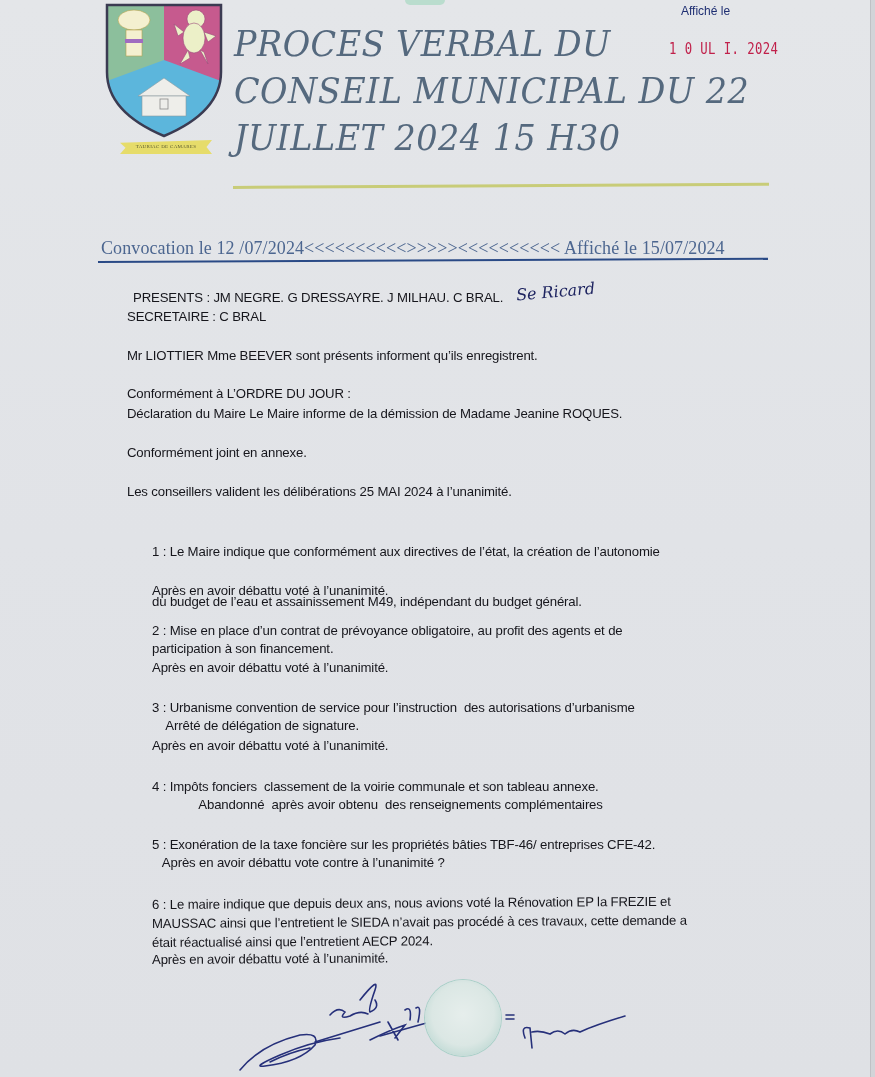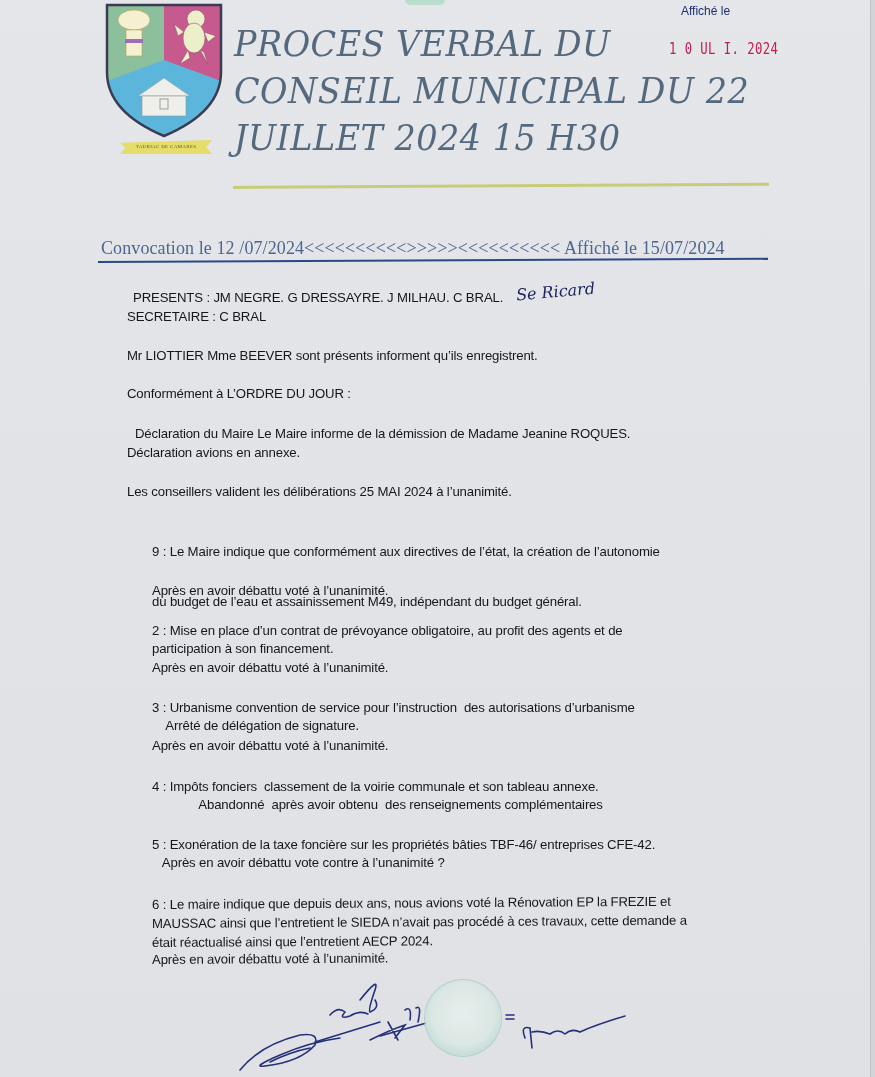--- a/index.html
+++ b/index.html
@@ -206,26 +206,26 @@
 <div class="convocation">Convocation le 12 /07/2024&lt;&lt;&lt;&lt;&lt;&lt;&lt;&lt;&lt;&lt;&gt;&gt;&gt;&gt;&gt;&lt;&lt;&lt;&lt;&lt;&lt;&lt;&lt;&lt;&lt; Affiché le 15/07/2024</div>
 <div class="convocation-rule"></div>
 
 <div class="txt" style="left:133px; top:290px;">PRESENTS : JM NEGRE. G DRESSAYRE. J MILHAU. C BRAL.</div>
 <div class="handwriting" style="left:516px; top:282px; font-size:16px; transform:rotate(-5deg);">Se   Ricard</div>
 <div class="txt" style="left:127px; top:309px;">SECRETAIRE : C BRAL</div>
 
 <div class="txt" style="left:127px; top:348px;">Mr LIOTTIER Mme BEEVER sont présents informent qu’ils enregistrent.</div>
 <div class="txt" style="left:127px; top:386px;">Conformément à L’ORDRE DU JOUR :</div>
 
-<div class="txt" style="left:127px; top:426px;margin-left:8px;">Déclaration du Maire  Le Maire informe de la démission de Madame Jeanine ROQUES.</div>
-<div class="txt" style="left:127px; top:445px;">Déclaration avions en annexe.</div>
+<div class="txt" style="left:127px; top:406px;">Déclaration du Maire  Le Maire informe de la démission de Madame Jeanine ROQUES.</div>
+<div class="txt" style="left:127px; top:445px;">Conformément joint en annexe.</div>
 
 <div class="txt" style="left:127px; top:484px;">Les conseillers valident les délibérations 25 MAI 2024 à l’unanimité.</div>
 
-<div class="txt" style="left:152px; top:544px;">9 : Le Maire indique que conformément aux directives de l’état,  la création de l’autonomie</div>
+<div class="txt" style="left:152px; top:544px;">1 : Le Maire indique que conformément aux directives de l’état,  la création de l’autonomie</div>
 <div class="txt" style="left:152px; top:594px;">du  budget de l’eau et assainissement M49, indépendant du budget général.</div>
 <div class="txt" style="left:152px; top:583px;">Après en avoir débattu voté à l’unanimité.</div>
 
 <div class="txt" style="left:152px; top:623px;">2 : Mise en place d’un contrat de prévoyance obligatoire, au profit des agents et de</div>
 <div class="txt" style="left:152px; top:641px;text-align:right;">participation à son financement.</div>
 <div class="txt" style="left:152px; top:660px;">Après en avoir débattu voté  à l’unanimité.</div>
 
 <div class="txt" style="left:152px; top:700px; white-space:pre;">3 : Urbanisme convention de service pour l’instruction  des autorisations d’urbanisme</div>
 <div class="txt" style="left:152px; top:718px; white-space:pre;">    Arrêté de délégation de signature.</div>
 <div class="txt" style="left:152px; top:738px;">Après en avoir débattu voté à l’unanimité.</div>

